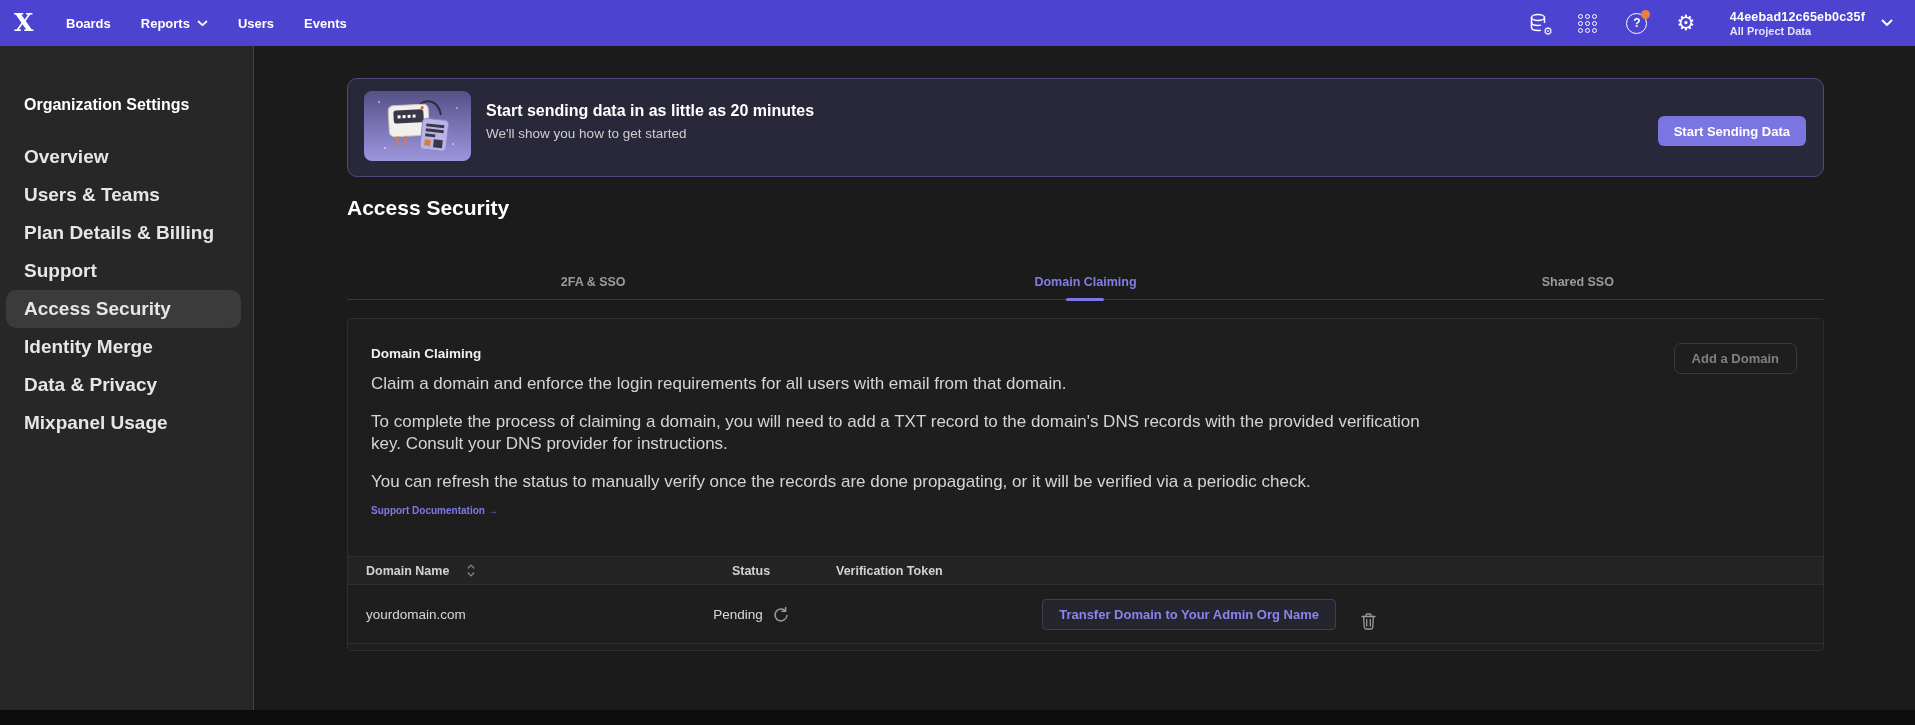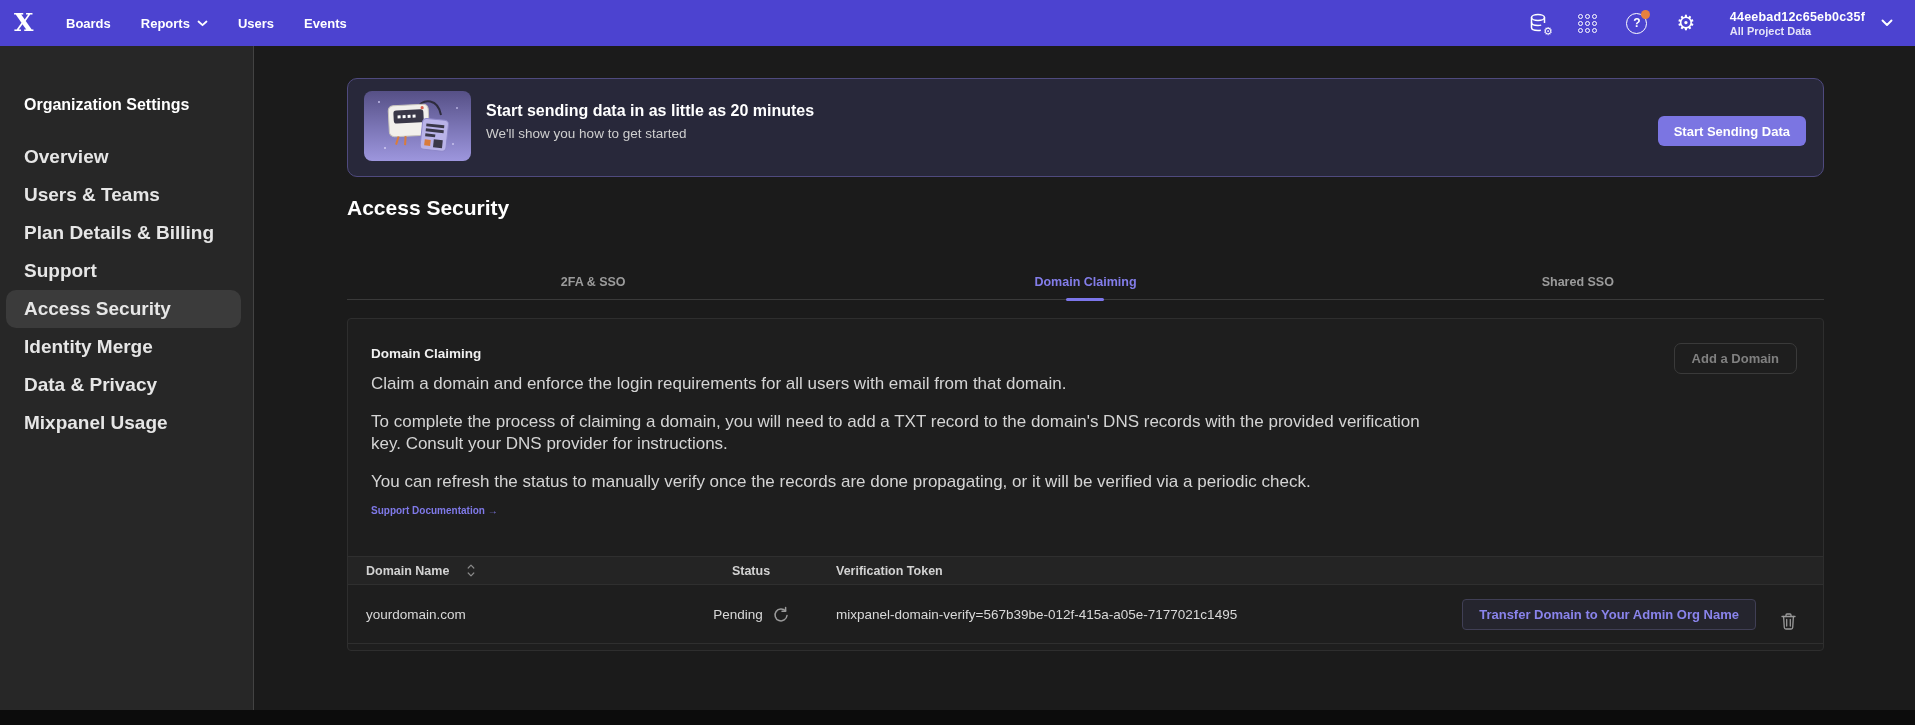--- a/index.html
+++ b/index.html
@@ -314,21 +314,20 @@
         <span class="td">yourdomain.com</span>
         <span class="td td-status">
           <span>Pending</span>
           <button class="refresh-btn">
             <svg width="17" height="17" viewBox="0 0 17 17" fill="none" stroke="#9a9a9a" stroke-width="1.5" stroke-linecap="round">
               <path d="M13.6 5 A6 6 0 1 0 15 9.5"></path>
               <path d="M13.6 1.6 V5.2 H10" stroke-linejoin="round"></path>
             </svg>
           </button>
         </span>
-        <span class="td">mixpanel-domain-verify=567b39be-012f-415a-a05e-7177021c1495</span>
         <span class="td td-actions">
           <button class="transfer-btn">Transfer Domain to Your Admin Org Name</button>
           <button class="trash-btn">
             <svg width="15" height="17" viewBox="0 0 15 17" fill="none" stroke="#9a9a9a" stroke-width="1.3" stroke-linecap="round" stroke-linejoin="round">
               <path d="M1 3.5 H14"></path>
               <path d="M5 3.5 V2 a1 1 0 0 1 1 -1 h3 a1 1 0 0 1 1 1 v1.5"></path>
               <path d="M2.6 3.5 l.7 11 a1.6 1.6 0 0 0 1.6 1.5 h5.2 a1.6 1.6 0 0 0 1.6 -1.5 l.7 -11"></path>
               <path d="M5.7 6.5 v6.5 M9.3 6.5 v6.5"></path>
             </svg>
           </button>

